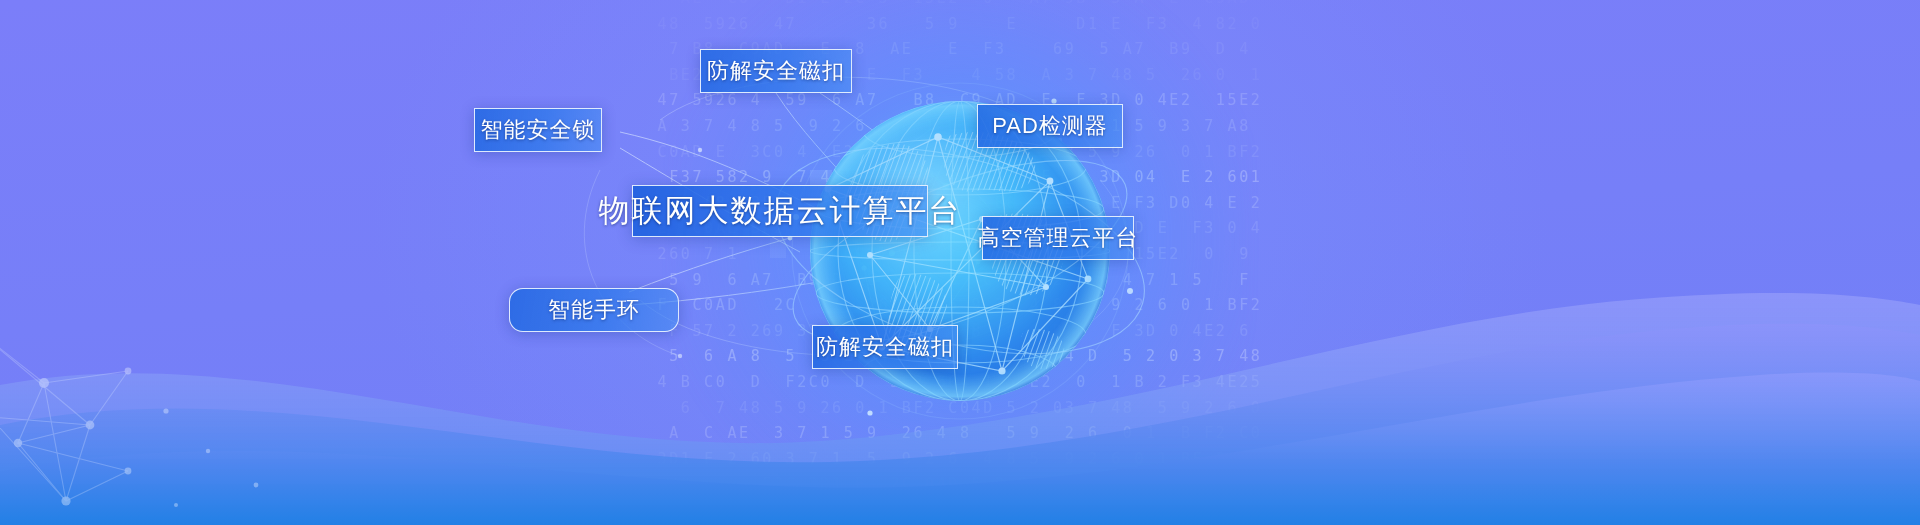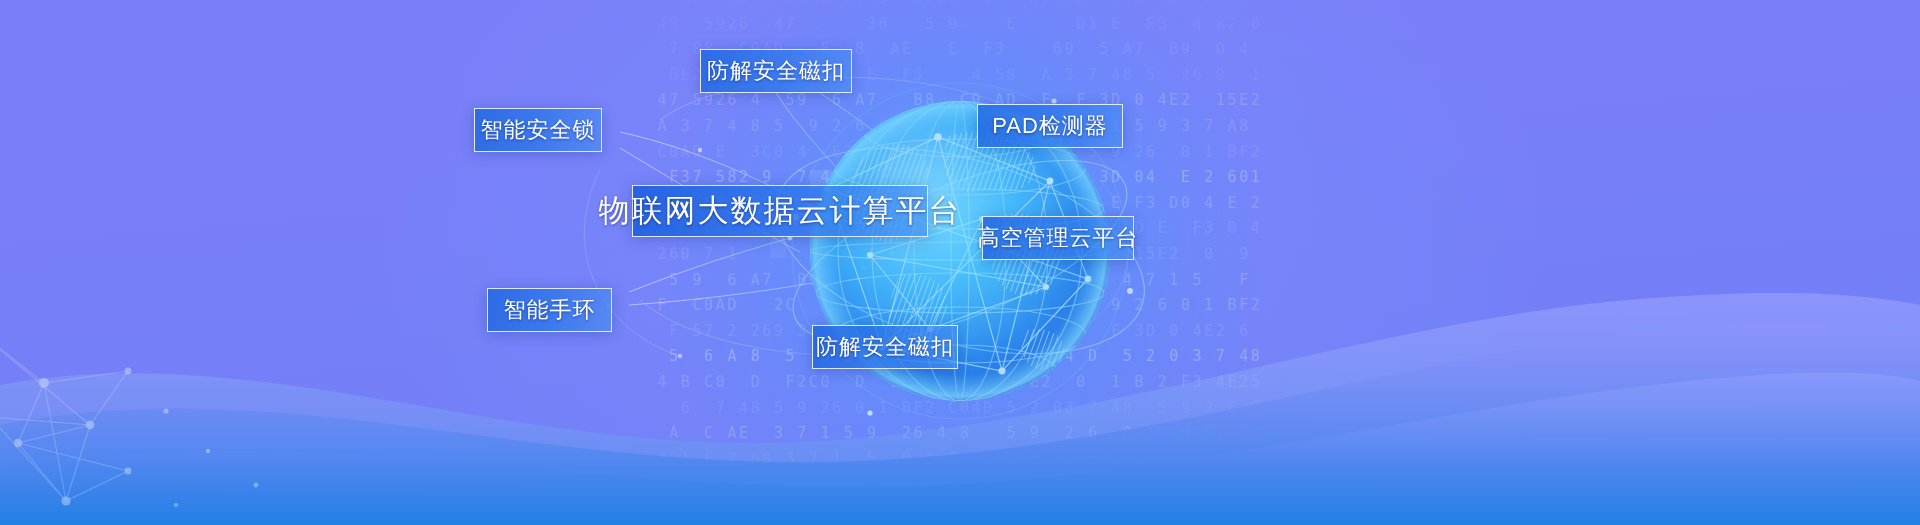--- a/index.html
+++ b/index.html
@@ -102,21 +102,21 @@
   }
   .label.node { font-size:22px; height:44px; padding:16px 20px; }
 
   
   #lbl-main  { left:632px; top:185px; width:296px; }
   #lbl-lock  { left:474px; top:108px; width:128px; }
   #lbl-buckle{ left:700px; top:49px;  width:152px; }
   #lbl-pad   { left:933px; top:104px; width:146px;margin-left:44px; }
   #lbl-cloud { left:982px; top:216px; width:152px; }
   #lbl-belt  { left:812px; top:325px; width:146px; }
-  #lbl-band  { left:487px; top:288px; width:125px; }
+  #lbl-band  { left:509px; top:288px; width:170px;border-radius:14px; }
 </style>
 </head>
 <body>
 
 <div class="banner">
 
   <div class="hexfield" id="hexfield"><span class="r d1">  AE  C0   D1 E 2C 3  15E2  0   A7 9B  5 A  E  C9AD </span><span class="r d2">48  5926  47      36   5 9    E     D1 E  F3  4 82 0</span><span class="r d2"> 7 B8  C9AD   E  8  AE   E  F3    69  5 A7  B9  D 4 </span><span class="r d1"> BE2 F3D04 E2     E  F3    4 58  A 3 7 48 5  26 0  1</span><span class="r d3">47 5926 4  59  6 A7   B8  C9 AD  E  F 3D 0 4E2  15E2</span><span class="r d2">A 3 7 4 8 5  9 2 6   0 1 B 2 F3  4E25  1 5 9 3 7 A8 </span><span class="r d1">C0AD E  3C0 4  E2 6048  5 9 3 7   48 5 9 26  0 1 BF2</span><span class="r d3"> F37 582 9  7 48 6  7 B8  C9A D  E  F 3D 04  E 2 601</span><span class="r d2">  7 A8  BF2   F 604715   A7  B8  C 9AD E F3 D0 4 E 2</span><span class="r d1">E  C0AE BF2    F 6047 15   A7  B8  C 9A  D E  F3 0 4</span><span class="r d1">260 7 1      5  69A7 B8   C9A D  E2 C04  15E2  0  9 </span><span class="r d2"> 5 9  6 A7  B9 D AE    B 8  C 0A E2 6 0 4 7 1 5   F </span><span class="r d2">F  C0AD   2C   1  26 0 715 9 26 4 8  5 9 2 6 0 1 BF2</span><span class="r d1"> F 57 2 269 37  48  5   7 B8  C 9AD E  F 3D 0 4E2 6 </span><span class="r d3"> 5  6 A 8  5  9 2 6 0 1  BF  2 C 0 4 D  5 2 0 3 7 48</span><span class="r d2">4 B C0  D  F2C0  D  5F2 604 1 5 E2  0  1 B 2 F3 4E25</span><span class="r d1">  6  7 48 5 9 26 0 1 BF2 C04D 5 2 03 7 48  5 9 2 6 0</span><span class="r d3"> A  C AE  3 7 1 5 9  26 4 8   5 9  2 6  0 1  B F2 C0</span><span class="r d2">3D1 F 2 60 3 7 1  5  9 2 6  4 8 5  9 2 6 0 1 BF 2 C0</span><span class="r d1"> 48      F2C 3D1 E  2C 04D 5 2 0 3 7  48  5 9 26 0 1</span><span class="r d1">AE  B  C  AE  5  9 2 6  0 1 B F2 C 0 4 D 5  2 0 3 7 </span><span class="r d2"> F  F 2C  D  5F2 60 4 1 5 E2  0 1 B 2 F 3 4 E 25  1 </span></div>
 
   <svg class="hexblocks" viewBox="0 0 1240 525" preserveAspectRatio="none">
     <g fill="#dbeaff">

